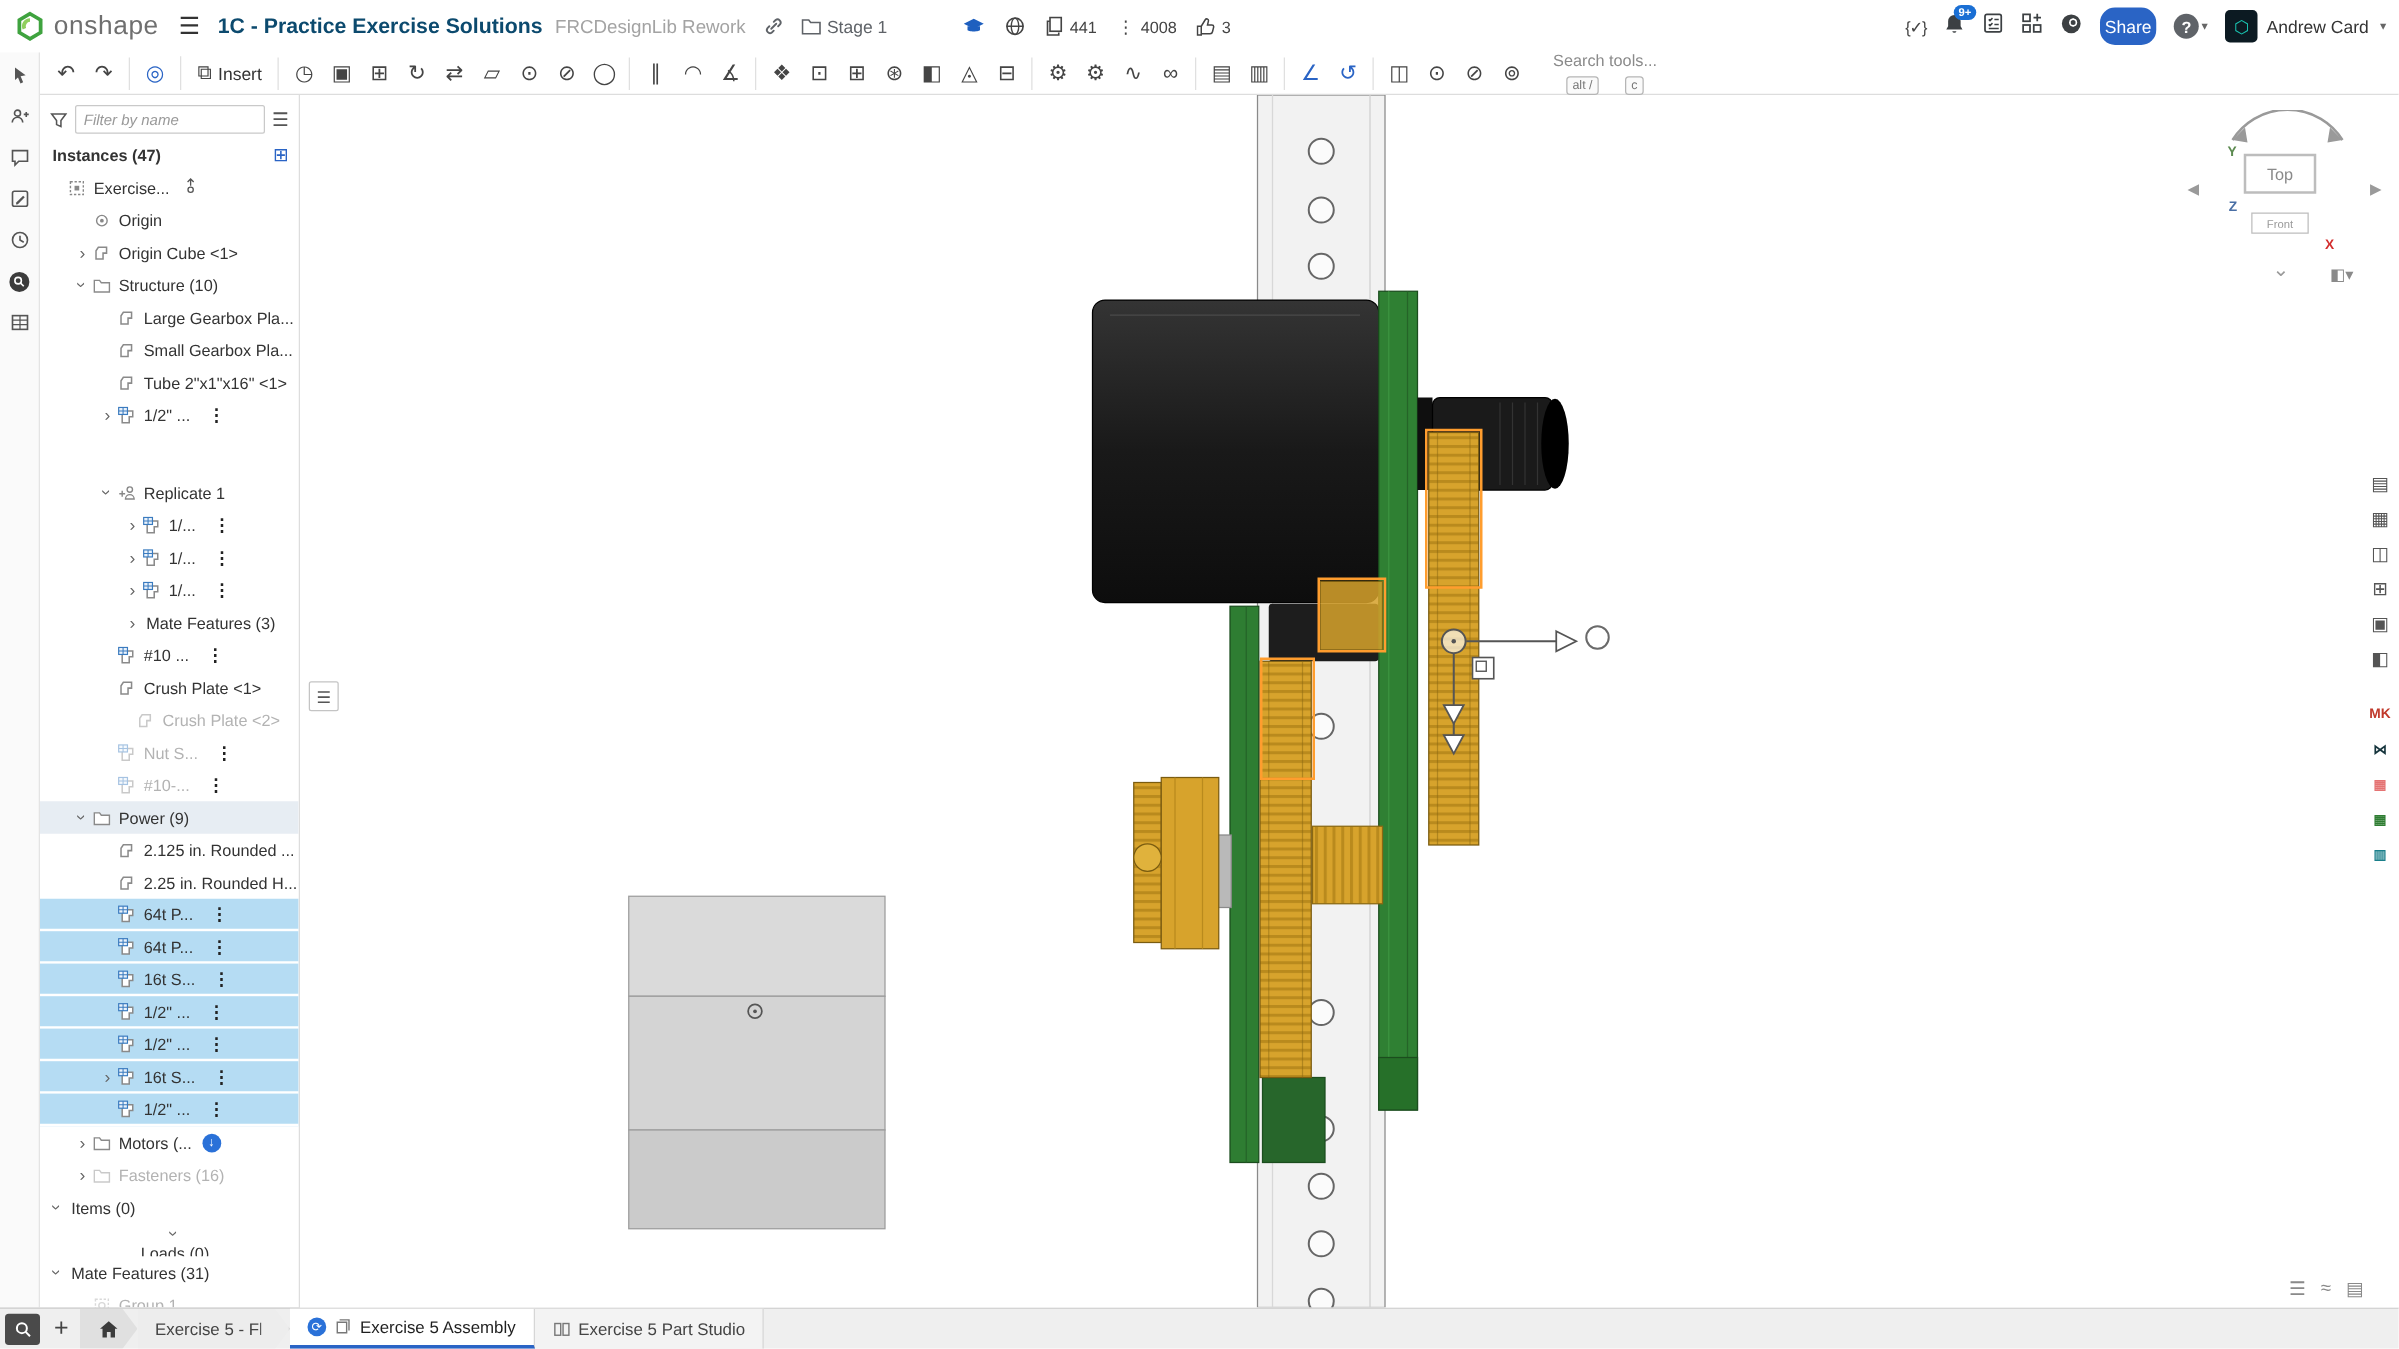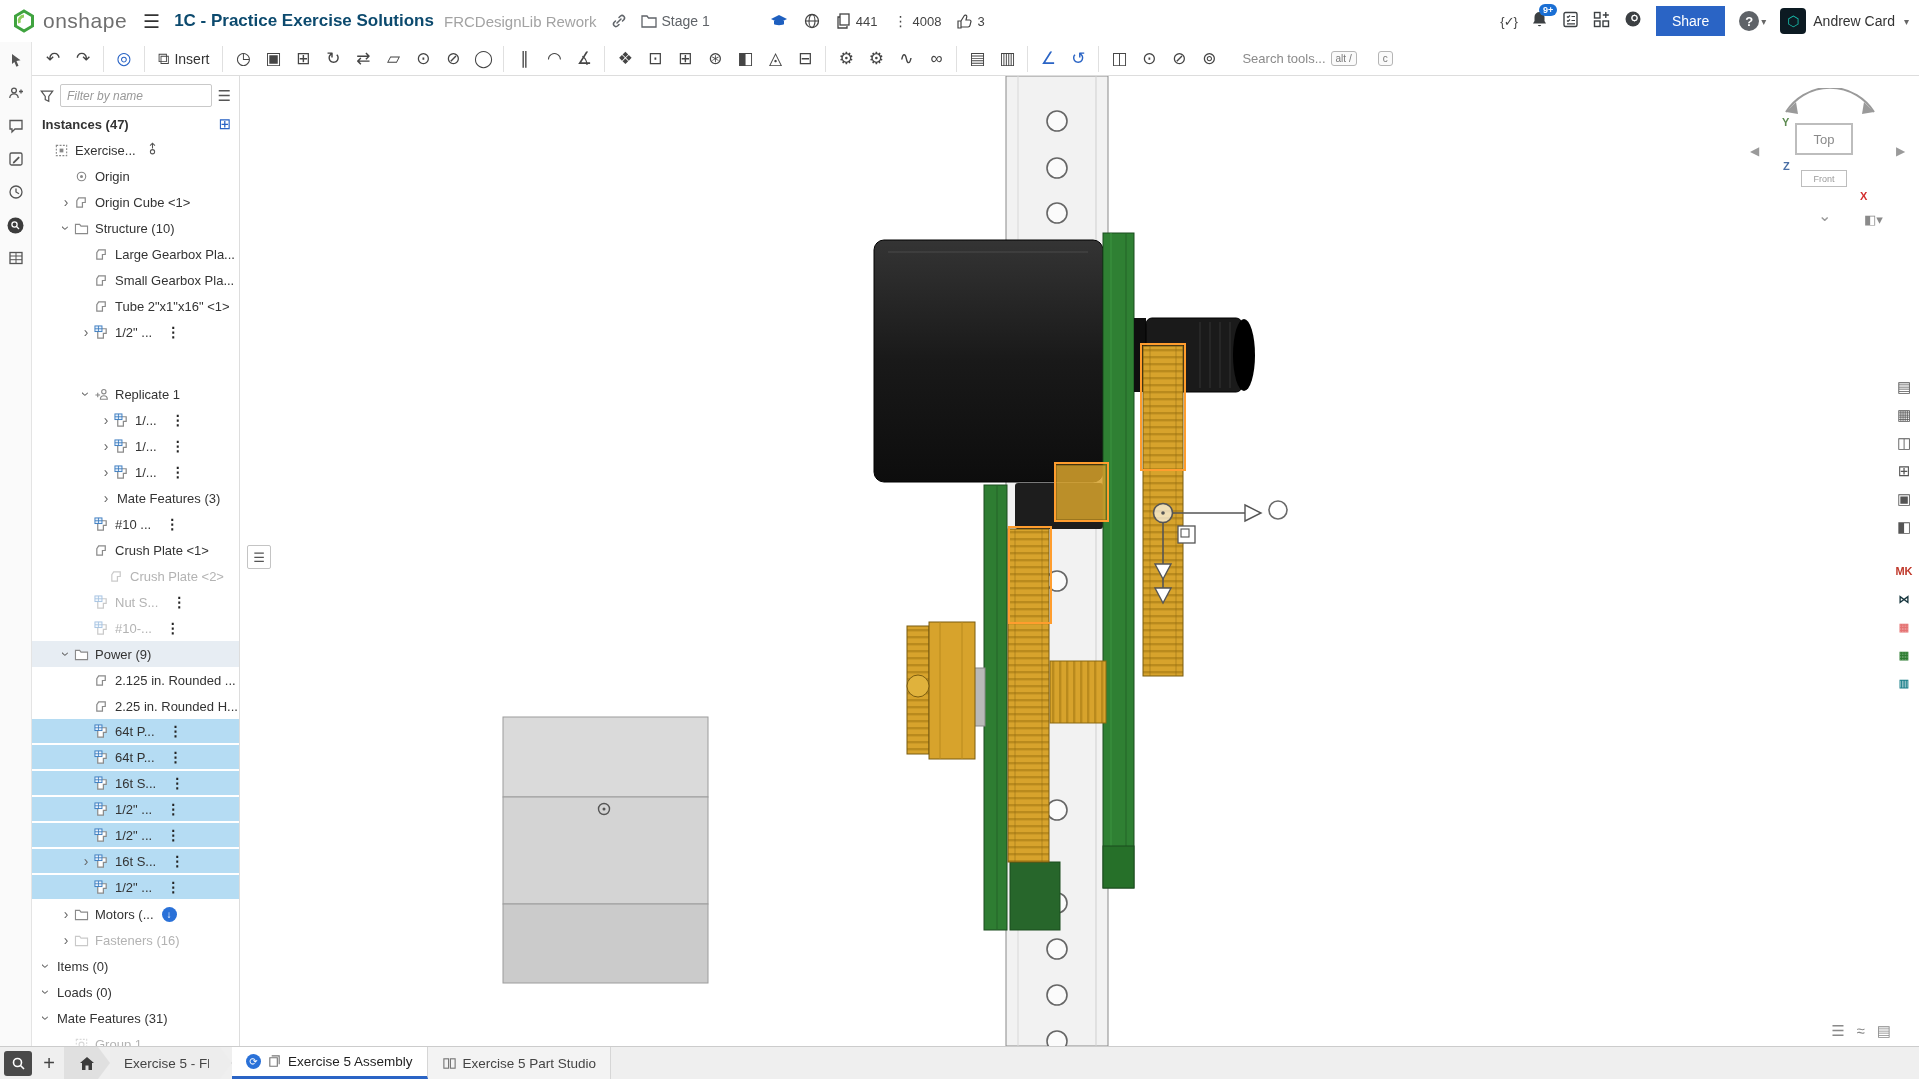--- a/index.html
+++ b/index.html
@@ -16,22 +16,22 @@
   .doc-sub { font-size:15px; color:#a3a3a3; margin-left:10px; white-space:nowrap; }
   .hd-ic { color:#5f6368; margin-left:14px; display:flex; align-items:center; }
   .hd-loc { font-size:14px; color:#5f6368; margin-left:5px; }
   .hd-stats { display:flex; align-items:center; gap:16px; margin-left:60px; color:#444; font-size:13px; }
   .stat { display:flex; align-items:center; gap:5px; }
   .hd-right { margin-left:auto; display:flex; align-items:center; gap:14px; }
   .tasks-glyph { font-size:13px; color:#444; letter-spacing:-1px; }
   .bell-wrap { position:relative; }
   .nbadge { position:absolute; top:-6px; left:8px; background:#1a6fd4; color:#fff; font-size:9px;
     border-radius:7px; padding:1px 4px; font-weight:bold; }
-  .share-btn { background:#2a64c5; color:#fff; border:none; border-radius:0; font-size:14px;
-    padding:7px 16px; cursor:pointer; font-family:inherit; }
+  .share-btn { background:#2a64c5; color:#fff; border:none; border-radius:12px; font-size:14px;
+    padding:7px 4px; cursor:pointer; font-family:inherit; }
   .help-btn { width:20px; height:20px; border-radius:50%; background:#5f6368; color:#fff; font-size:13px;
     display:flex; align-items:center; justify-content:center; font-weight:bold; }
   .caret { font-size:10px; color:#666; margin-left:2px; }
   .avatar { width:26px; height:26px; border-radius:4px; background:#0c1a22; color:#19c3b0;
     display:flex; align-items:center; justify-content:center; font-size:14px; }
   .user-name { font-size:14px; color:#333; }
 
   
   .mid { flex:1 1 auto; display:flex; min-height:0; }
   .leftstrip { width:32px; background:#fafafa; border-right:1px solid #e4e4e4; display:flex;
@@ -42,21 +42,21 @@
   
   .toolbar { height:34px; background:#fff; border-bottom:1px solid #ddd; display:flex; align-items:center;
     padding:0 8px; flex:0 0 auto; }
   .tb-group { display:flex; align-items:center; gap:4px; }
   .tb-group + .tb-group { border-left:1px solid #e0e0e0; margin-left:7px; padding-left:7px; }
   .tbico { width:26px; height:26px; display:flex; align-items:center; justify-content:center;
     font-size:17px; color:#454545; border-radius:3px; cursor:pointer; }
   .tb-insert { display:flex; align-items:center; gap:5px; background:none; border:none; font-family:inherit;
     font-size:14px; color:#333; cursor:pointer; padding:4px 6px; }
   .tb-insert .gly { font-size:16px; color:#454545; }
-  .tool-search { margin-left:14px; display:flex; align-items:center; gap:5px; padding:3px 6px; cursor:text; }
+  .tool-search { margin-left:14px; display:flex; align-items:center; gap:5px; padding:3px 6px; cursor:text;flex-direction:column; }
   .tool-search .ph { color:#8a8a8a; font-size:13px; }
   .kbd { border:1px solid #b5b5b5; border-radius:3px; font-size:10px; color:#777; padding:1px 4px;
     background:#fafafa; white-space:nowrap; }
 
   
   .content { flex:1 1 auto; display:flex; min-height:0; }
   .sidepanel { width:208px; background:#fff; border-right:1px solid #ddd; flex:0 0 auto;
     display:flex; flex-direction:column; overflow:hidden; }
   .filter-row { display:flex; align-items:center; gap:6px; padding:8px 8px 6px 8px; }
   .filter-input { flex:1; border:1px solid #c9c9c9; border-radius:2px; height:23px; font-size:12px;
@@ -685,21 +685,21 @@
                   <svg width="15" height="13" viewBox="0 0 16 14">
                     <path d="M1.5 2.5 h4.5 l1.5 2 H14.5 v8 H1.5 Z" fill="#fff" stroke="#8a8a8a" stroke-width="1.2"></path>
                   </svg>
                 </span>
                 <span class="tlabel">Fasteners (16)</span>
               </div>
               <div class="trow" style="padding-left: 6px;">
                 <span class="chev open">›</span>
                 <span class="tlabel">Items (0)</span>
               </div>
-              <div class="trow" style="padding-left: 6px;">
+              <div class="trow" style="padding-left: 6px; flex-direction: column;">
                 <span class="chev open">›</span>
                 <span class="tlabel">Loads (0)</span>
               </div>
               <div class="trow" style="padding-left: 6px;">
                 <span class="chev open">›</span>
                 <span class="tlabel">Mate Features (31)</span>
               </div>
               <div class="trow muted" style="padding-left: 26px;">
                 <span class="chev none">›</span>
                 <span class="ticon">

